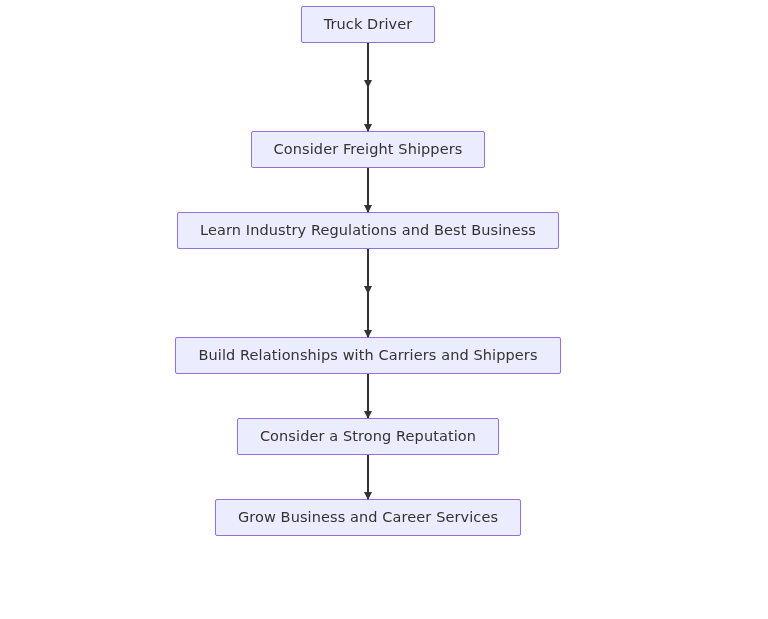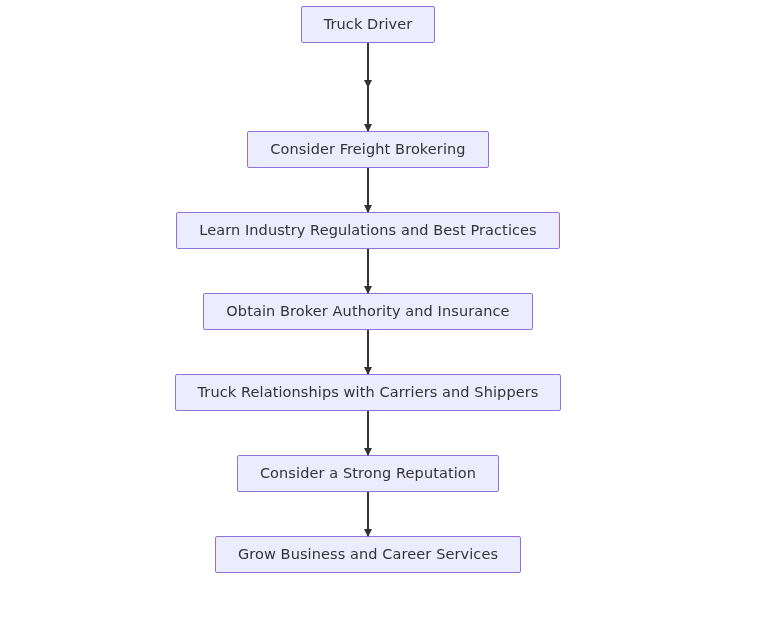--- a/index.html
+++ b/index.html
@@ -86,45 +86,42 @@
     <div class="edge">
       <span class="arrowhead"></span>
     </div>
 
 
     <div class="edge">
       <span class="arrowhead"></span>
     </div>
 
     <div class="node">
-      <span>Consider Freight Brokering</span>
+      <span>Consider Freight Shippers</span>
     </div>
 
     <div class="edge">
       <span class="arrowhead"></span>
     </div>
 
     <div class="node">
-      <span>Learn Industry Regulations and Best Practices</span>
+      <span>Learn Industry Regulations and Best Business</span>
     </div>
 
     <div class="edge">
       <span class="arrowhead"></span>
     </div>
 
-    <div class="node">
-      <span>Obtain Broker Authority and Insurance</span>
-    </div>
 
     <div class="edge">
       <span class="arrowhead"></span>
     </div>
 
     <div class="node">
-      <span>Truck Relationships with Carriers and Shippers</span>
+      <span>Build Relationships with Carriers and Shippers</span>
     </div>
 
     <div class="edge">
       <span class="arrowhead"></span>
     </div>
 
     <div class="node">
       <span>Consider a Strong Reputation</span>
     </div>
 

